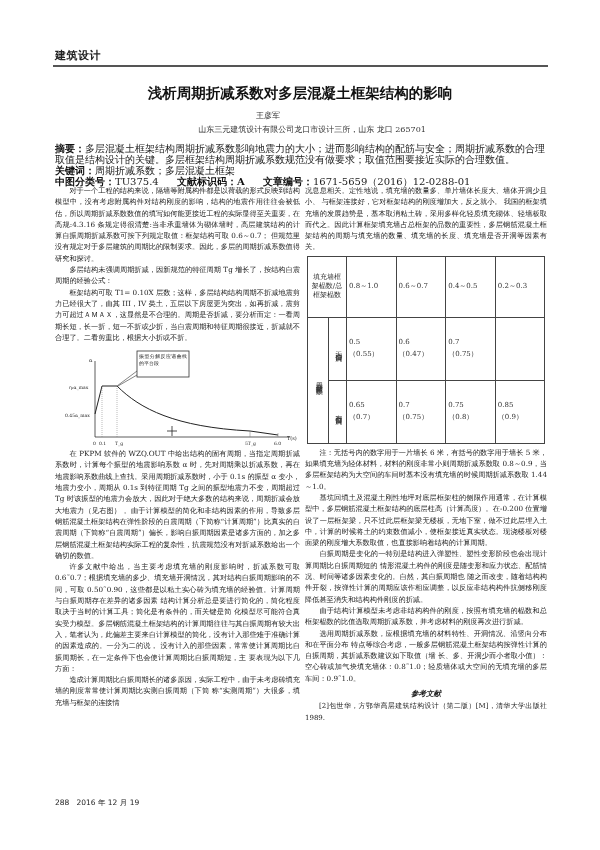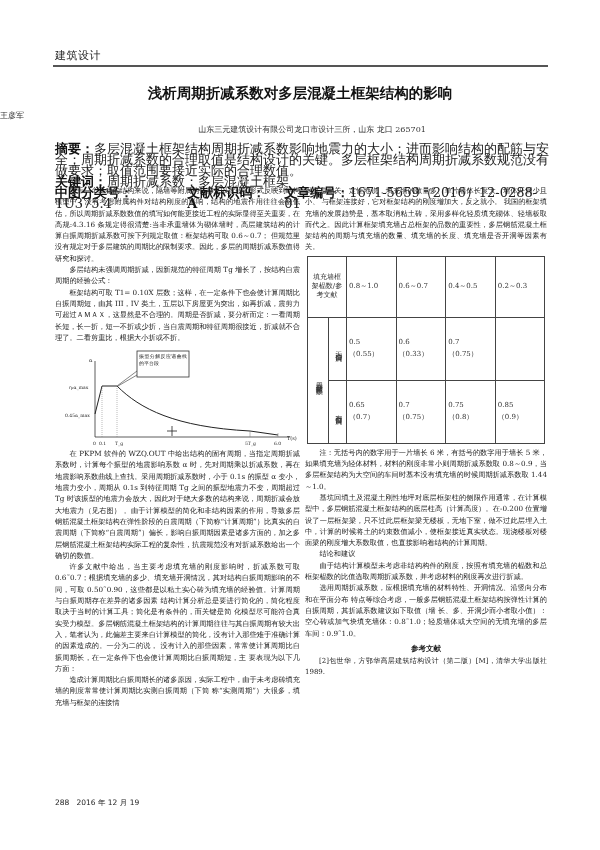--- a/index.html
+++ b/index.html
@@ -1,38 +1,38 @@
 <!DOCTYPE html>
 <html><head>
 <meta charset="utf-8">
 <style>
   html, body { margin: 0; padding: 0; background: #ffffff; }
   body { width: 600px; height: 850px; position: relative; overflow: hidden;
          font-family: "DejaVu Serif", "Liberation Serif", serif; color: #1a1a1a; }
   .section-label { position: absolute; left: 55px; top: 48px; font-size: 11px;
-         font-family: "DejaVu Sans", sans-serif; font-weight: normal; color: #222; letter-spacing: 0.5px; }
+         font-family: "DejaVu Sans", sans-serif; font-weight: bold; color: #222; letter-spacing: 0.5px; }
   .header-rule { position: absolute; left: 53px; top: 65px; width: 495px; height: 2px; background: #555; }
   .title { position: absolute; left: 0; width: 600px; top: 84px; text-align: center;
          font-size: 14.5px; font-weight: bold; font-family: Liberation Mono, monospace; color: #111; }
-  .author { position: absolute; left: 0; width: 536px; top: 110px; font-size: 8px; color: #333; }
+  .author { position: absolute; left: 0; width: 536px; top: 110px; text-align: center; font-size: 8px; color: #333; }
   .affil { position: absolute; left: 0; width: 600px; top: 124px; text-align: center; font-size: 8px; color: #333; margin-left: 12px; }
-  .abstract-block { position: absolute; left: 55px; top: 143px; width: 495px; font-size: 13px; line-height: 11px; color: #222; }
+  .abstract-block { position: absolute; left: 55px; top: 143px; width: 495px; font-size: 10px; line-height: 11px; color: #222; }
   .abstract-block b { font-weight: bold; color: #111; }
-  .meta-row { display: flex; gap: 12px; align-items: flex-end; }
+  .meta-row { display: flex; gap: 0; align-items: flex-end; }
   .meta-row span.cell { display: inline-block; }
   .col { position: absolute; font-size: 7.2px; line-height: 11.3px; color: #222; text-align: justify; }
   .col-left { left: 55px; top: 185px; width: 245px; }
   .col-right { left: 305px; top: 185px; width: 242px; }
   .col p { margin: 0; text-indent: 2em; }
   .col p.noind { text-indent: 0; }
   .fig { position: relative; width: 245px; height: 95px; margin: 6px 0 4px 0; }
   table.coef { border-collapse: collapse; font-size: 7px; margin: 3px 0 3px 2px; width: 238px; }
   table.coef td { border: 1px solid #444; padding: 1px 2px; vertical-align: middle; color: #333; }
   .vtext { writing-mode: vertical-rl; text-orientation: upright; letter-spacing: 1px; text-align: center; }
-  .refs-title { text-align: center; font-weight: bold; font-family: "DejaVu Sans", sans-serif; font-size: 7.5px; margin: 4px 0 2px 0; }
+  .refs-title { text-align: center; font-weight: bold; font-family: "DejaVu Sans", sans-serif; font-size: 7.5px; margin: 4px 0 2px 0; font-style: italic; }
   .ref { text-indent: 0; font-size: 7px; }
   .footer { position: absolute; left: 55px; top: 798px; font-size: 7.5px; font-family: "DejaVu Sans", sans-serif; color: #222; }
 </style>
 </head>
 <body>
 
 <div class="section-label">建筑设计</div>
 <div class="header-rule"></div>
 
 <div class="title">浅析周期折减系数对多层混凝土框架结构的影响</div>
@@ -49,21 +49,21 @@
   <div class="meta-row">
     <span class="cell" style="width:122px"><b>中图分类号：</b><span>TU375.4</span></span>
     <span class="cell" style="width:86px"><b>文献标识码：</b><b>A</b></span>
     <span class="cell"><b>文章编号：</b><span>1671-5659（2016）12-0288-01</span></span>
   </div>
 </div>
 
 <div class="col col-left">
   <p>对于一个工程的结构来说，隔墙等附属构件都是以荷载的形式反映到结构模型中，没有考虑附属构件对结构刚度的影响，结构的地震作用往往会被低估，所以周期折减系数数值的填写如何能更接近工程的实际显得至关重要，在高规:4.3.16 条规定得很清楚:当非承重墙体为砌体墙时，高层建筑结构的计算自振周期折减系数可按下列规定取值：框架结构可取 0.6～0.7； 但规范里没有规定对于多层建筑的周期比的限制要求。因此，多层的周期折减系数值得研究和探讨。</p>
   <p>多层结构未强调周期折减，因新规范的特征周期 Tg 增长了，按结构自震周期的经验公式：</p>
-  <p>框架结构可取 T1= 0.10X 层数；这样，在一定条件下也会使计算周期比自振周期短，由其 III，IV 类土，五层以下房屋更为突出，如再折减，震剪力可超过ＡＭＡＸ，这显然是不合理的。周期是否折减，要分析而定：一看周期长短，长一折，短一不折或少折，当自震周期和特征周期很接近，折减就不合理了。二看剪重比，根据大小折或不折。</p>
+  <p>框架结构可取 T1= 0.10X 层数；这样，多层结构结构周期不折减地震剪力已经很大了，由其 III，IV 类土，五层以下房屋更为突出，如再折减，震剪力可超过ＡＭＡＸ，这显然是不合理的。周期是否折减，要分析而定：一看周期长短，长一折，短一不折或少折，当自震周期和特征周期很接近，折减就不合理了。二看剪重比，根据大小折或不折。</p>
 
   <div class="fig">
     <svg width="245" height="95" viewBox="0 0 245 95">
       <line x1="40" y1="88" x2="235" y2="88" stroke="#333" stroke-width="0.8"></line>
       <line x1="40" y1="88" x2="40" y2="12" stroke="#333" stroke-width="0.8"></line>
       <polyline points="40,65 47,37 62,37" fill="none" stroke="#222" stroke-width="1"></polyline>
       <path d="M62,37 C85,60 120,78 195,82 L223,86" fill="none" stroke="#222" stroke-width="1"></path>
       <line x1="47" y1="37" x2="47" y2="88" stroke="#777" stroke-width="0.5" stroke-dasharray="1,1"></line>
       <line x1="62" y1="37" x2="62" y2="88" stroke="#777" stroke-width="0.5" stroke-dasharray="1,1"></line>
       <line x1="195" y1="82" x2="195" y2="88" stroke="#777" stroke-width="0.5"></line>
@@ -90,54 +90,54 @@
   <p>许多文献中给出，当主要考虑填充墙的刚度影响时，折减系数可取 0.6˜0.7；根据填充墙的多少、填充墙开洞情况，其对结构自振周期影响的不同，可取 0.50˜0.90，这些都是以粘土实心砖为填充墙的经验值。计算周期与自振周期存在差异的诸多因素 结构计算分析总是要进行简化的，简化程度取决于当时的计算工具；简化是有条件的，而关键是简 化模型尽可能符合真实受力模型。多层钢筋混凝土框架结构的计算周期往往与其自振周期有较大出入，笔者认为，此偏差主要来自计算模型的简化，没有计入那些难于准确计算的因素造成的。一分为二的说， 没有计入的那些因素，常常使计算周期比自振周期长，在一定条件下也会使计算周期比自振周期短，主 要表现为以下几方面：</p>
   <p>造成计算周期比自振周期长的诸多原因，实际工程中，由于未考虑砖填充墙的刚度常常使计算周期比实测自振周期（下简 称“实测周期”）大很多，填充墙与框架的连接情</p>
 </div>
 
 <div class="col col-right">
   <p class="noind">况息息相关。定性地说，填充墙的数量多、单片墙体长度大、墙体开洞少且小、 与框架连接好，它对框架结构的刚度增加大，反之就小。 我国的框架填充墙的发展趋势是，基本取消粘土砖，采用多样化轻质填充砌体、轻墙板取而代之。因此计算框架填充墙占总框架的品数的重要性，多层钢筋混凝土框架结构的周期与填充墙的数量、填充墙的长度、填充墙是否开洞等因素有关。</p>
 
   <table class="coef">
     <tbody>
         <tr>
-      <td colspan="2" style="width:34px;text-align:center;line-height:9px;height:58px;">填充墙框架榀数/参考文献</td>
+      <td colspan="2" style="width:34px;text-align:center;line-height:9px;height:58px;">填充墙框架榀数/总框架榀数</td>
       <td>0.8～1.0</td>
       <td>0.6～0.7</td>
       <td>0.4～0.5</td>
       <td>0.2～0.3</td>
     </tr>
     <tr>
       <td rowspan="2" class="vtext" style="width:16px;">周期折减系数</td>
       <td class="vtext" style="width:12px;height:58px;">无门窗洞口</td>
       <td style="white-space:pre-line">0.5
 （0.55）</td>
       <td style="white-space:pre-line">0.6
-（0.33）</td>
+（0.47）</td>
       <td style="white-space:pre-line">0.7
 （0.75）</td>
       <td style="white-space:pre-line"></td>
     </tr>
     <tr>
       <td class="vtext" style="width:12px;height:58px;">有门窗洞口</td>
       <td style="white-space:pre-line">0.65
 （0.7）</td>
       <td style="white-space:pre-line">0.7
 （0.75）</td>
       <td style="white-space:pre-line">0.75
 （0.8）</td>
       <td style="white-space:pre-line">0.85
 （0.9）</td>
     </tr>
   </tbody>
     </table>
 
   <p>注：无括号内的数字用于一片墙长 6 米，有括号的数字用于墙长 5 米，如果填充墙为轻体材料，材料的刚度非常小则周期折减系数取 0.8～0.9，当多层框架结构为大空间的车间时基本没有填充墙的时候周期折减系数取 1.44～1.0。</p>
   <p>基坑回填土及混凝土刚性地坪对底层框架柱的侧限作用通常，在计算模型中，多层钢筋混凝土框架结构的底层柱高（计算高度）。在-0.200 位置增设了一层框架梁，只不过此层框架梁无楼板，无地下室，做不过此层埋入土中，计算的时候将土的约束数值减小，使框架接近真实状态。现浇楼板对楼面梁的刚度增大系数取值，也直接影响着结构的计算周期。</p>
-  <p>结论和建议</p>
+  <p>自振周期是变化的一特别是结构进入弹塑性、塑性变形阶段也会出现计算周期比自振周期短的 情形混凝土构件的刚度是随变形和应力状态、配筋情况、时间等诸多因素变化的。自然，其自振周期也 随之而改变，随着结构构件开裂，按弹性计算的周期应该作相应调整，以反应非结构构件抗侧移刚度降低甚至消失和结构构件刚度的折减。</p>
   <p>由于结构计算模型未考虑非结构构件的刚度，按照有填充墙的榀数和总框架榀数的比值选取周期折减系数，并考虑材料的刚度再次进行折减。</p>
   <p>选用周期折减系数，应根据填充墙的材料特性、开洞情况、沿竖向分布和在平面分布 特点等综合考虑，一般多层钢筋混凝土框架结构按弹性计算的自振周期，其折减系数建议如下取值（墙 长、多、开洞少而小者取小值）：空心砖或加气块填充墙体：0.8˜1.0；轻质墙体或大空间的无填充墙的多层车间：0.9˜1.0。</p>
   <div class="refs-title">参考文献</div>
   <p class="ref">[2]包世华，方鄂华高层建筑结构设计（第二版）[M]，清华大学出版社 1989.</p>
 </div>
 
 <div class="footer">
   <span>288</span>&nbsp;&nbsp;&nbsp;<span>2016 年 12 月 19</span>
 </div>
 

